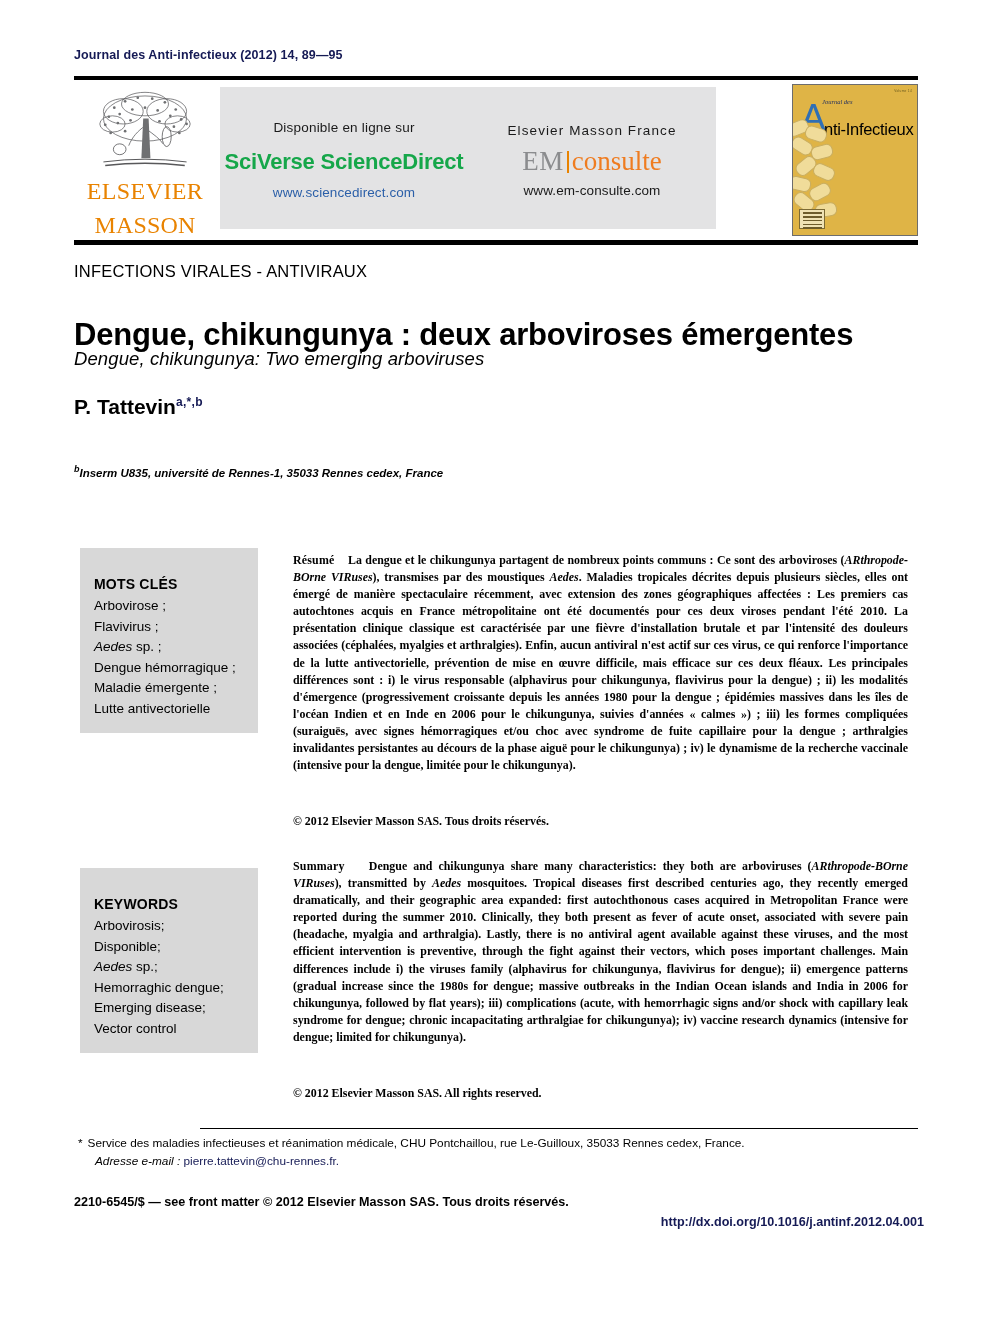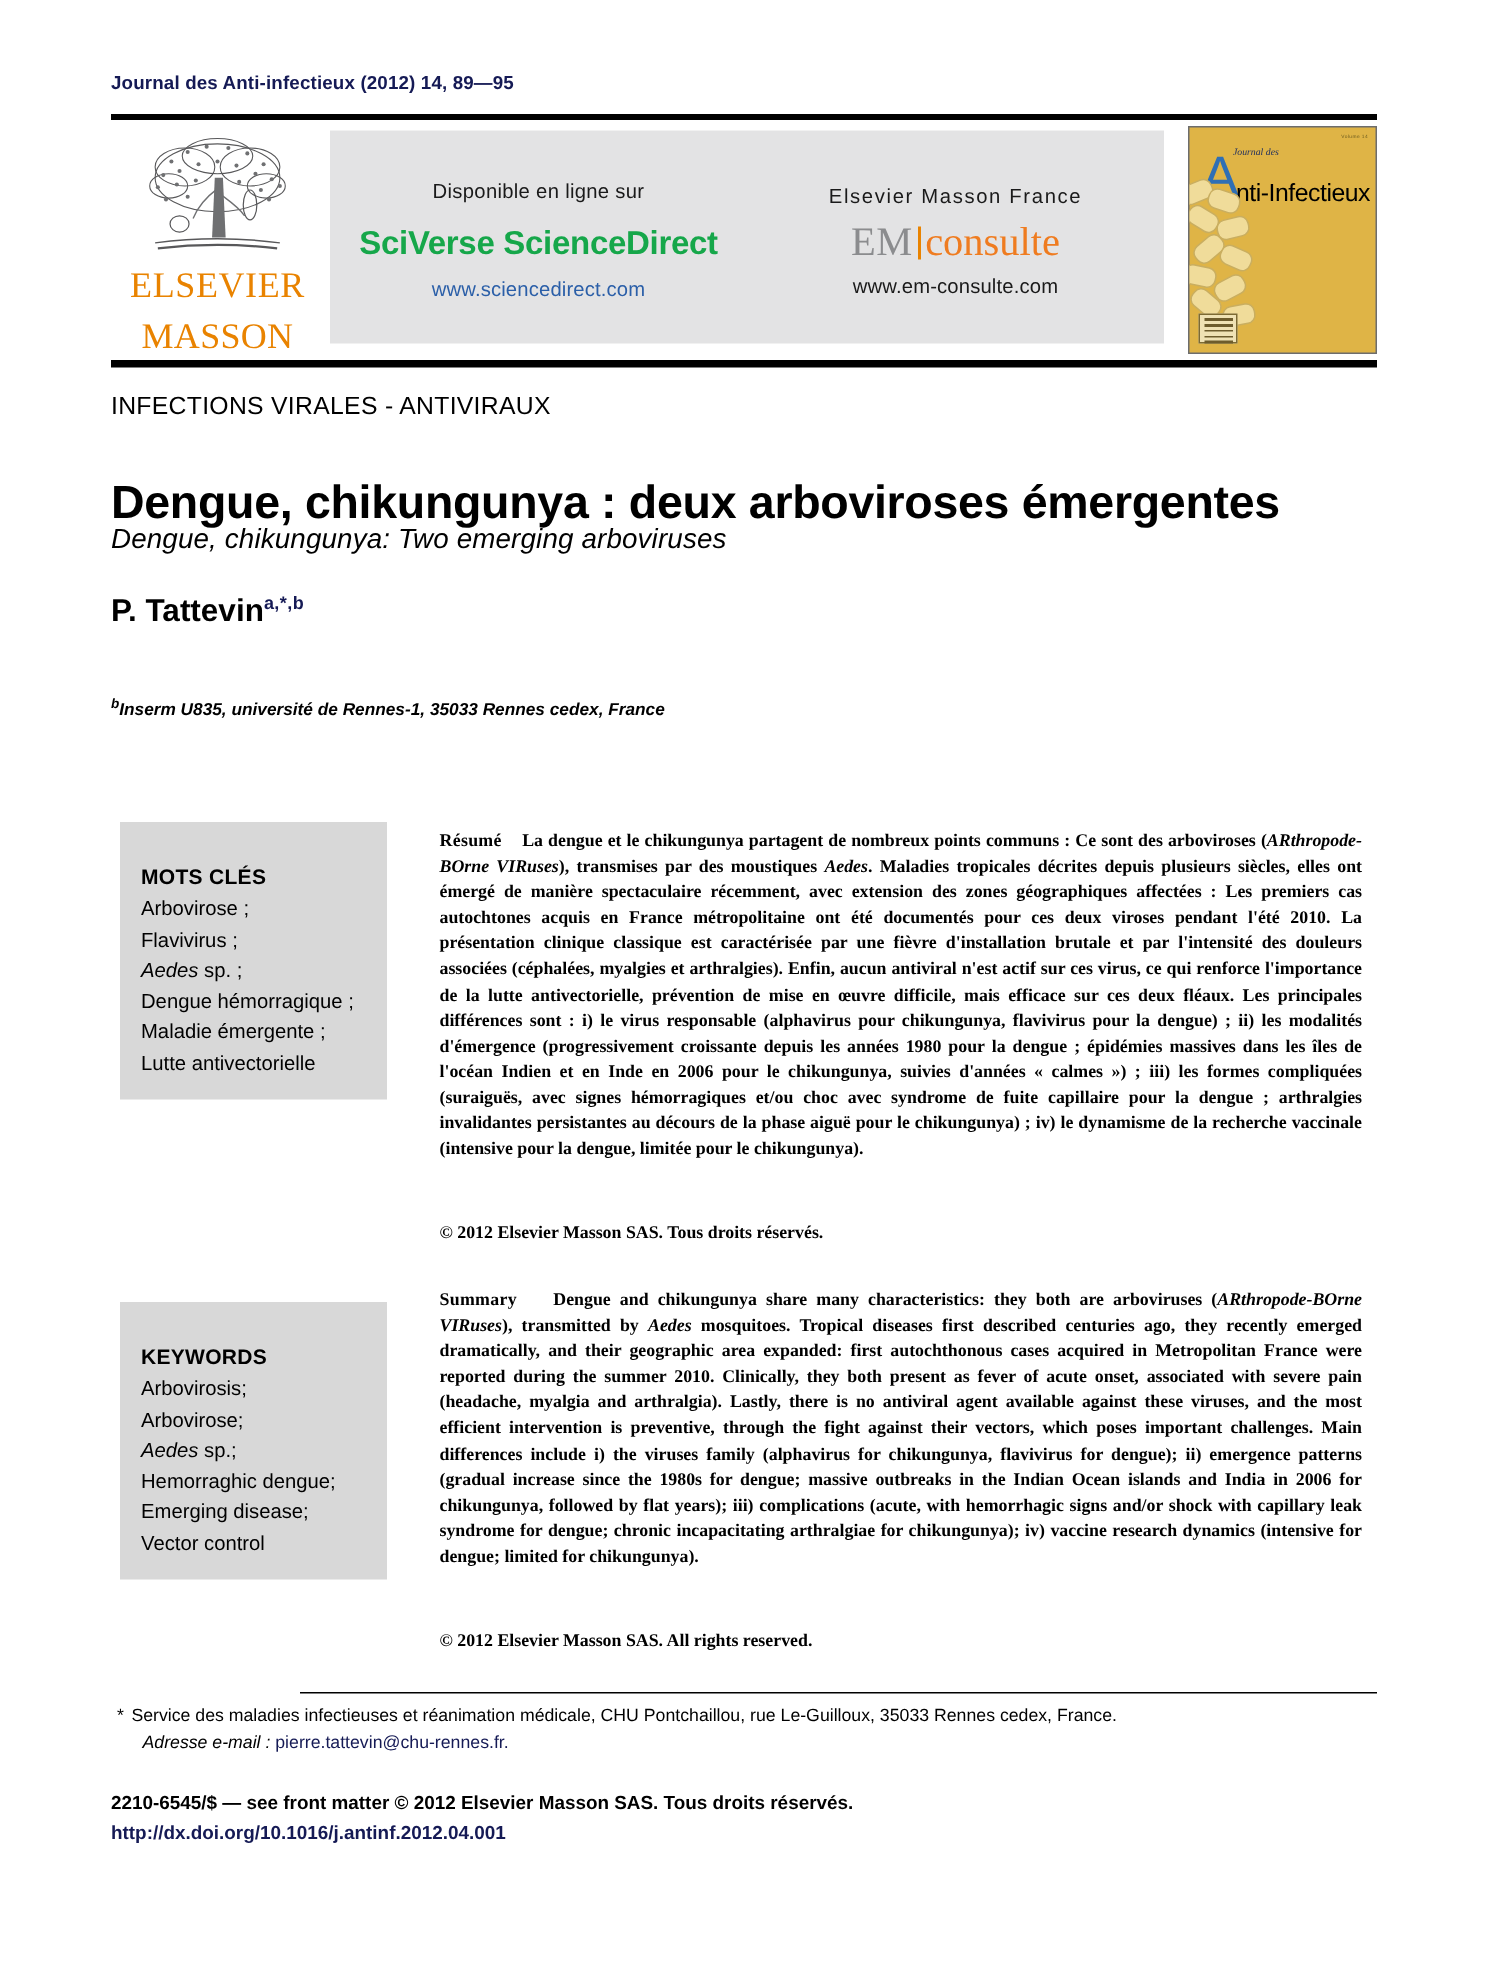--- a/index.html
+++ b/index.html
@@ -60,21 +60,21 @@
     font-size: 24px;
     line-height: 22px;
     letter-spacing: .4px;
     text-align: center;
   }
   .els-word .l2 { letter-spacing: .2px; margin-top: 12px; }
 
   .grey-panel {
     position: absolute;
     left: 146px; top: 3px;
-    width: 556px; height: 142px;
+    width: 496px; height: 142px;
     background: #e3e3e4;
     display: flex;
   }
   .gp-half {
     flex: 1 1 50%;
     display: flex; flex-direction: column;
     align-items: center; justify-content: center;
     padding-top: 4px;
   }
   .gp-caption {
@@ -307,21 +307,21 @@
 
   .frontmatter {
     position: absolute;
     left: 74px; top: 1192px;
     width: 850px;
     font-size: 12.6px;
     font-weight: bold;
     line-height: 20px;
     color: #000;
   }
-  .doi { color: #151a55; font-weight: bold; }
+  .doi { color: #151a55; font-weight: bold; text-align: right; }
 </style>
 </head>
 <body>
 
 <div class="page">
 
   <div class="running-head">Journal des Anti-infectieux (2012) 14, 89—95</div>
   <div class="rule-top"></div>
 
   <div class="banner-wrap">
@@ -441,21 +441,21 @@
       <div>Dengue hémorragique ;</div>
       <div>Maladie émergente ;</div>
       <div>Lutte antivectorielle</div>
     </div>
   </div>
 
   <div class="kw-box en">
     <div class="kw-head">KEYWORDS</div>
     <div class="kw-list">
       <div>Arbovirosis;</div>
-      <div>Arbovirose;</div>
+      <div>Disponible;</div>
       <div><span class="it">Aedes</span> sp.;</div>
       <div>Hemorraghic dengue;</div>
       <div>Emerging disease;</div>
       <div>Vector control</div>
     </div>
   </div>
 
   <div class="abs-col abs-fr">
     <div class="abs-body">
       <span class="lead">Résumé</span>&nbsp;&nbsp;&nbsp;&nbsp;<span>La dengue et le chikungunya partagent de nombreux points communs : Ce sont des arboviroses (</span><span class="it">ARthropode-BOrne VIRuses</span><span>), transmises par des moustiques </span><span class="it">Aedes</span><span>. Maladies tropicales décrites depuis plusieurs siècles, elles ont émergé de manière spectaculaire récemment, avec extension des zones géographiques affectées : Les premiers cas autochtones acquis en France métropolitaine ont été documentés pour ces deux viroses pendant l'été 2010. La présentation clinique classique est caractérisée par une fièvre d'installation brutale et par l'intensité des douleurs associées (céphalées, myalgies et arthralgies). Enfin, aucun antiviral n'est actif sur ces virus, ce qui renforce l'importance de la lutte antivectorielle, prévention de mise en œuvre difficile, mais efficace sur ces deux fléaux. Les principales différences sont : i) le virus responsable (alphavirus pour chikungunya, flavivirus pour la dengue) ; ii) les modalités d'émergence (progressivement croissante depuis les années 1980 pour la dengue ; épidémies massives dans les îles de l'océan Indien et en Inde en 2006 pour le chikungunya, suivies d'années « calmes ») ; iii) les formes compliquées (suraiguës, avec signes hémorragiques et/ou choc avec syndrome de fuite capillaire pour la dengue ; arthralgies invalidantes persistantes au décours de la phase aiguë pour le chikungunya) ; iv) le dynamisme de la recherche vaccinale (intensive pour la dengue, limitée pour le chikungunya).</span>

